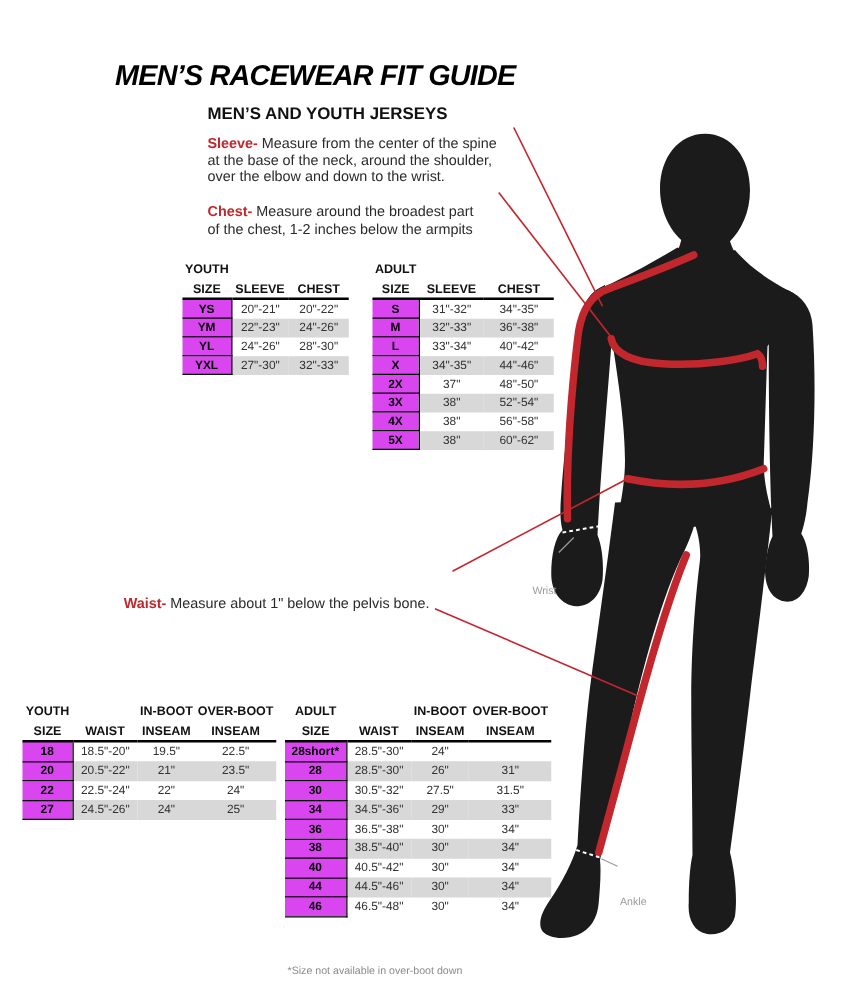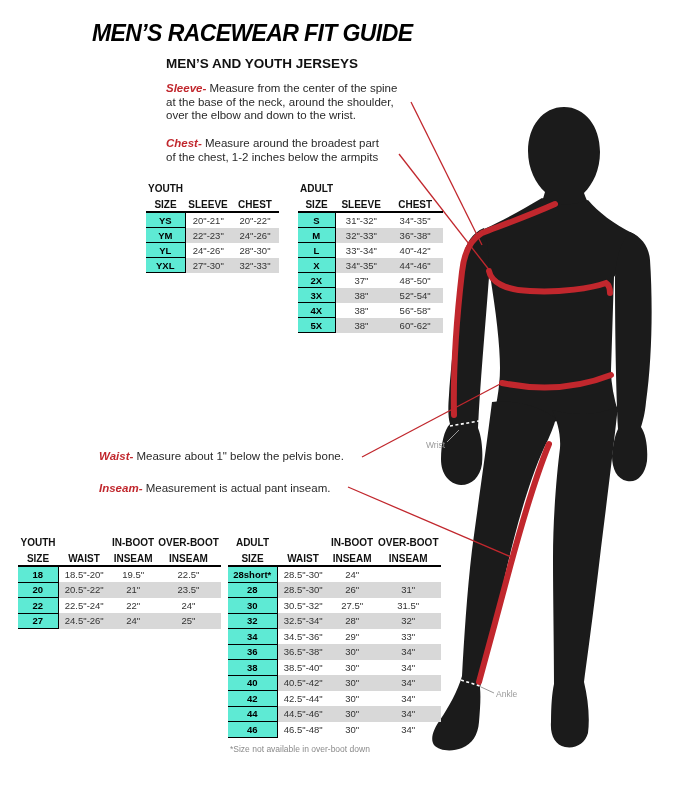--- a/index.html
+++ b/index.html
@@ -1,42 +1,42 @@
 <!DOCTYPE html>
 <html><head>
 <meta charset="utf-8">
 <style>
   html,body{margin:0;padding:0;background:#fff;}
   .canvas{position:relative;width:686px;height:800px;background:#fff;overflow:hidden;
           font-family:"Liberation Sans",sans-serif;color:#1d1d1d;}
-  .abs{position:absolute;}
+  .abs{position:absolute;margin-top:27px;}
   .fig-svg{position:absolute;left:0;top:0;width:686px;height:800px;}
 
   .title{left:92px;top:20px;font-size:23px;font-weight:bold;font-style:italic;
          letter-spacing:-0.6px;color:#000;white-space:nowrap;}
   .section-heading{font-size:13.5px;font-weight:bold;color:#111;white-space:nowrap;}
   .jerseys-heading{left:166px;top:56px;}
   .pants-heading{left:99px;top:422px;}
 
   .para{font-size:11.5px;line-height:13.5px;color:#2a2a2a;}
   .para .txt{white-space:pre-line;}
-  .red-label{color:#C1272D;font-weight:bold;font-style:italic;}
+  .red-label{color:#C1272D;font-weight:bold;}
   .sleeve-para{left:166px;top:82px;width:260px;}
   .chest-para{left:166px;top:137px;width:260px;}
   .waist-para{left:99px;top:450px;white-space:nowrap;}
   .inseam-para{left:99px;top:482px;white-space:nowrap;}
 
   .fit-table table{border-collapse:collapse;}
   .fit-table th{font-size:10px;font-weight:bold;text-align:center;
                 padding:1px 2px;vertical-align:bottom;color:#111;white-space:nowrap;}
   .fit-table tr.h-top th{height:12px;}
   .fit-table tr.h-bot th{height:14px;border-bottom:2.5px solid #000;}
   .fit-table td{font-size:9.5px;text-align:center;padding:0 2px;color:#333;white-space:nowrap;}
   .fit-table td:first-child{font-weight:bold;color:#000;
-                border-right:1.5px solid #000;border-bottom:1px solid #000;background:#5eead4;}
+                border-right:1.5px solid #000;border-bottom:1px solid #000;background:#d946ef;}
   .fit-table tbody tr:nth-child(even) td:not(:first-child){background:#D8D8D8;}
   .jersey td{height:14px;}
   .pants td{height:14.5px;}
   .tbl-jersey-youth{left:146px;top:181px;}
   .tbl-jersey-adult{left:298px;top:181px;}
   .tbl-pants-youth{left:18px;top:535px;}
   .tbl-pants-adult{left:228px;top:535px;}
 
   .footnote{left:230px;top:744px;font-size:8.5px;color:#8a8a8a;white-space:nowrap;}
   .body-label{font-size:8.5px;color:#9a9a9a;white-space:nowrap;}
@@ -241,24 +241,20 @@
         </tbody>
     </table>
   </div>
 
 
   <div class="abs para waist-para">
     <span class="red-label">Waist-</span>
     <span class="txt">Measure about 1" below the pelvis bone.</span>
   </div>
 
-  <div class="abs para inseam-para">
-    <span class="red-label">Inseam-</span>
-    <span class="txt">Measurement is actual pant inseam.</span>
-  </div>
 
   <div class="abs fit-table pants tbl-pants-youth">
     <table>
       <colgroup>
           <col style="width:40px">
           <col style="width:52px">
           <col style="width:46px">
           <col style="width:60px">
         </colgroup>
       <thead>
@@ -339,26 +335,20 @@
             <td>26"</td>
             <td>31"</td>
           </tr>
           <tr>
             <td>30</td>
             <td>30.5"-32"</td>
             <td>27.5"</td>
             <td>31.5"</td>
           </tr>
           <tr>
-            <td>32</td>
-            <td>32.5"-34"</td>
-            <td>28"</td>
-            <td>32"</td>
-          </tr>
-          <tr>
             <td>34</td>
             <td>34.5"-36"</td>
             <td>29"</td>
             <td>33"</td>
           </tr>
           <tr>
             <td>36</td>
             <td>36.5"-38"</td>
             <td>30"</td>
             <td>34"</td>
@@ -369,26 +359,20 @@
             <td>30"</td>
             <td>34"</td>
           </tr>
           <tr>
             <td>40</td>
             <td>40.5"-42"</td>
             <td>30"</td>
             <td>34"</td>
           </tr>
           <tr>
-            <td>42</td>
-            <td>42.5"-44"</td>
-            <td>30"</td>
-            <td>34"</td>
-          </tr>
-          <tr>
             <td>44</td>
             <td>44.5"-46"</td>
             <td>30"</td>
             <td>34"</td>
           </tr>
           <tr>
             <td>46</td>
             <td>46.5"-48"</td>
             <td>30"</td>
             <td>34"</td>

